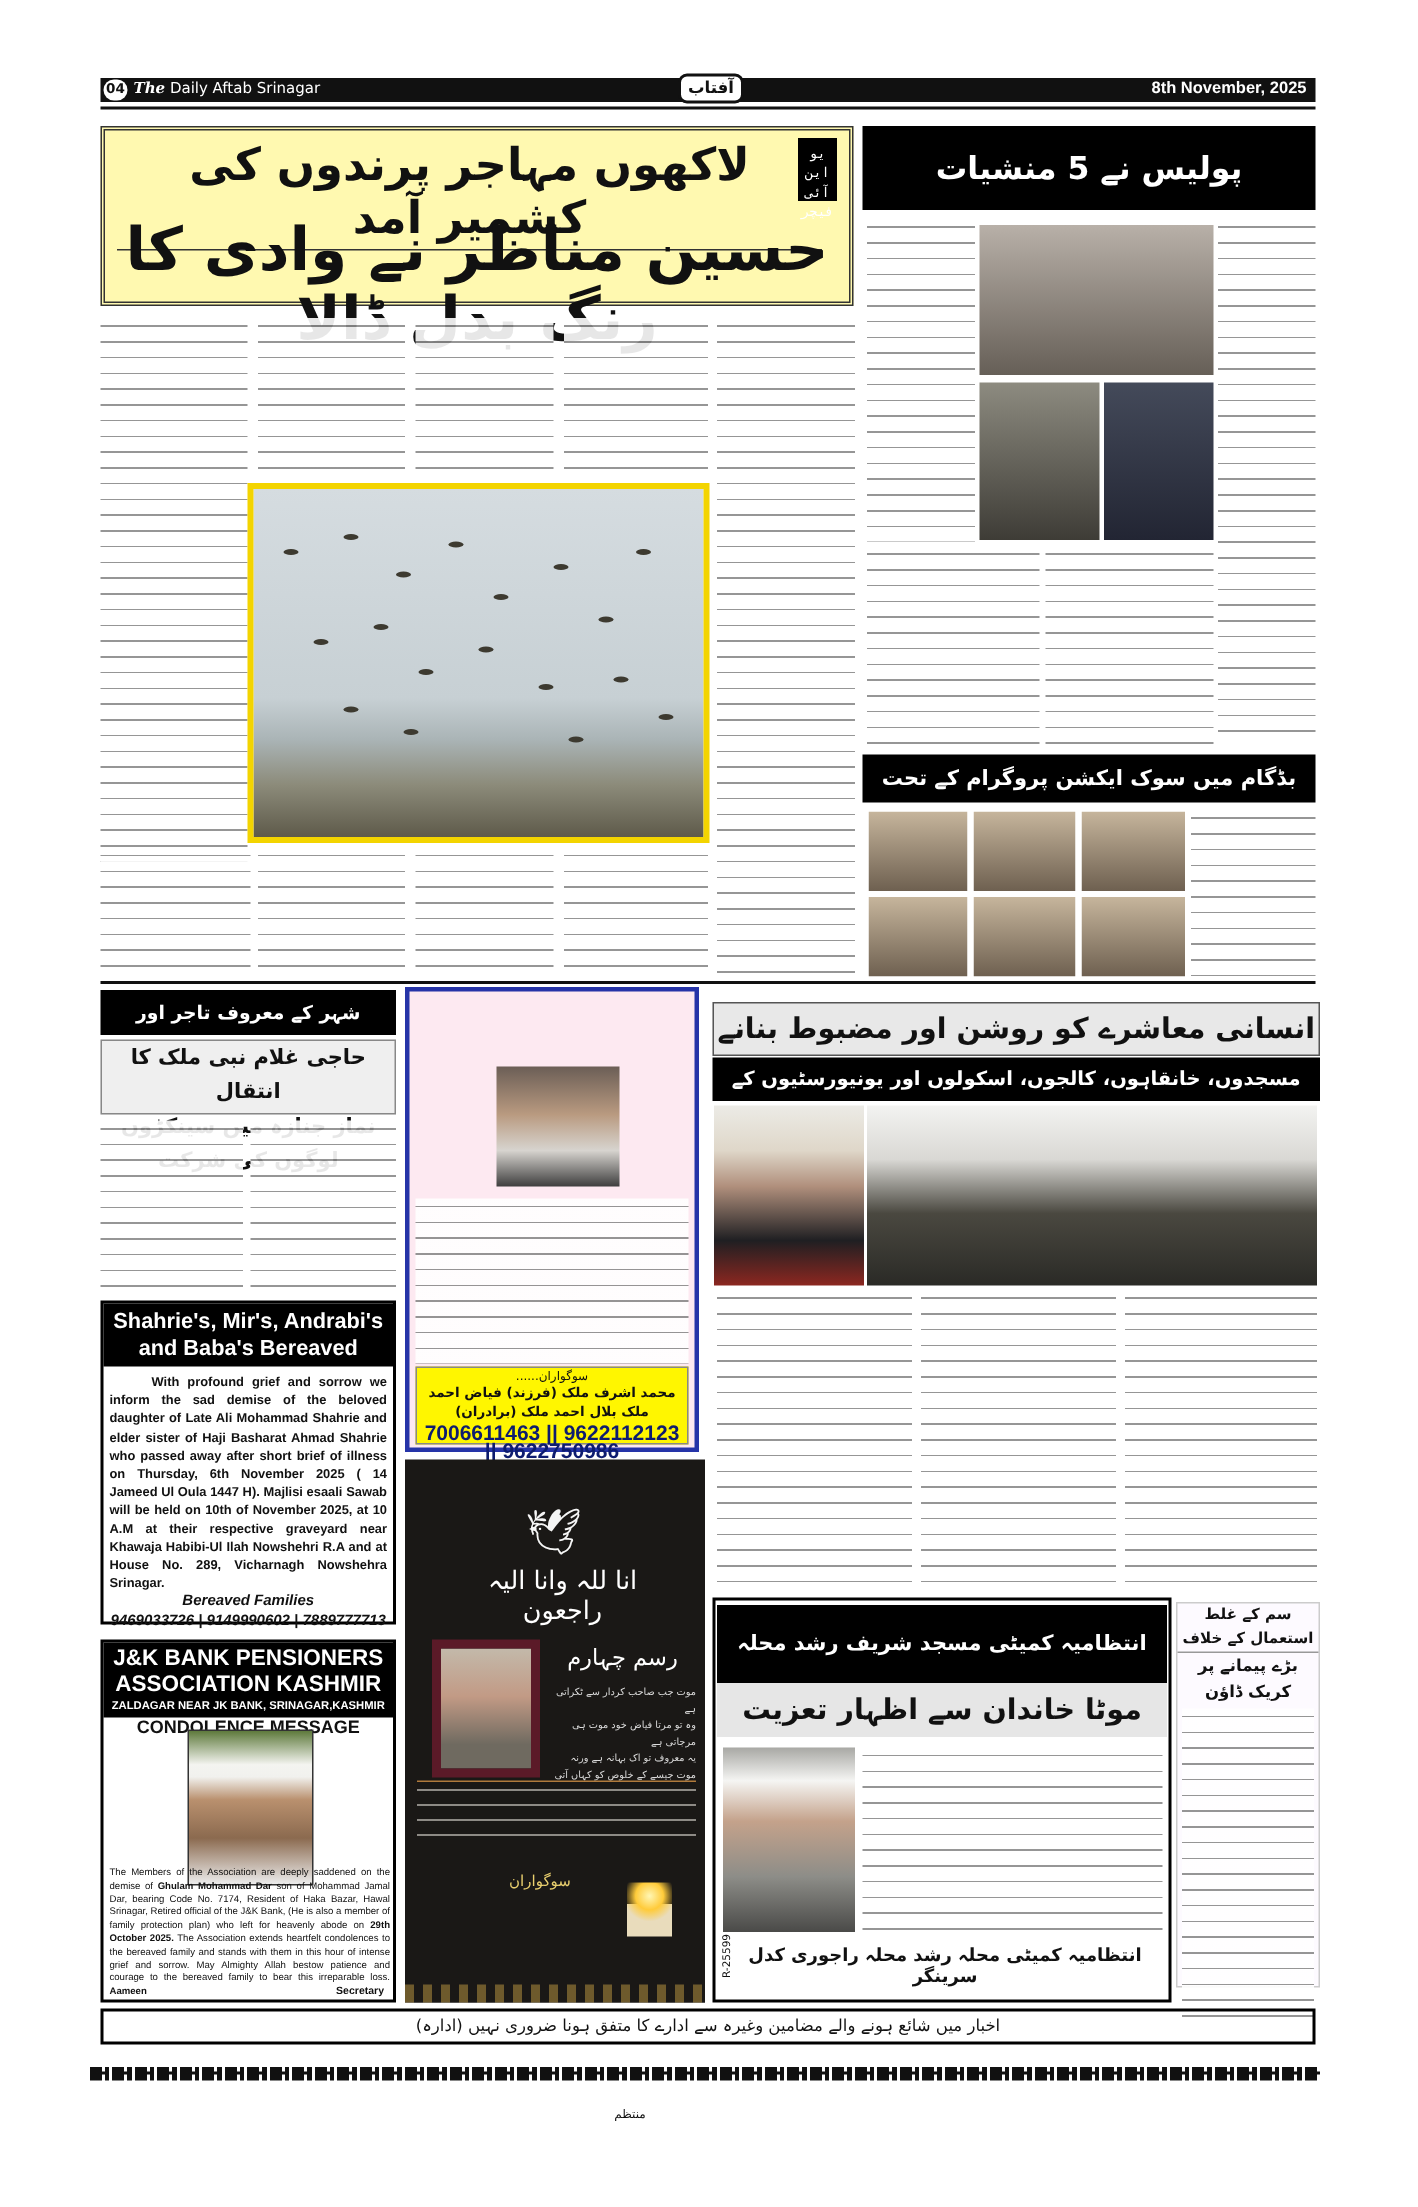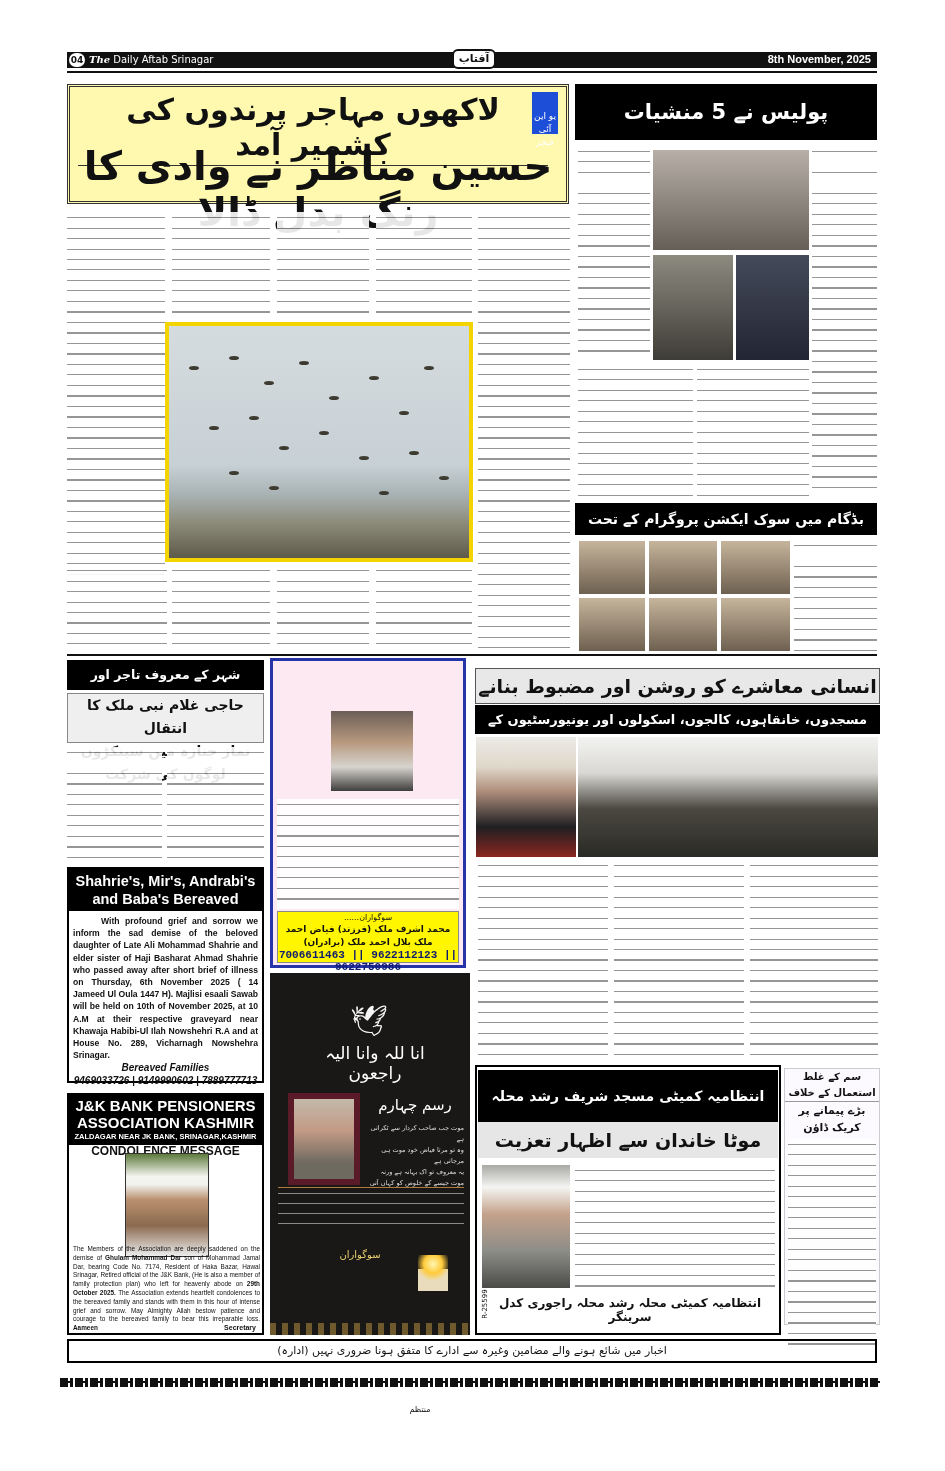--- a/index.html
+++ b/index.html
@@ -14,21 +14,21 @@
   #masthead .name { position: absolute; left: 22px; top: 2px; font-size: 10px; }
   #masthead .name i { font-family: "DejaVu Serif", serif; font-weight: bold; }
   #masthead .logo { position: absolute; left: 385px; top: -3px; width: 44px; height: 20px; border-radius: 6px; background: #fff; border: 2px solid #111; color: #111; font-size: 11px; text-align: center; line-height: 15px; font-weight: bold; }
   #masthead .date { position: absolute; right: 6px; top: 1px; font-size: 11px; font-weight: bold; font-family: "Liberation Sans", sans-serif; }
   #header-rule { left: 67px; top: 71px; width: 810px; height: 2px; background: #111; }
 
   
   #lead-headline { left: 67px; top: 84px; width: 502px; height: 120px; background: #fff9b0; border: 3px double #333; }
   #lead-headline .kicker { position: absolute; left: 8px; top: 5px; width: 470px; font-size: 30px; font-weight: bold; text-align: center; border-bottom: 1px solid #333; padding-bottom: 3px; }
   #lead-headline .main { position: absolute; left: 6px; top: 56px; width: 484px; font-size: 40px; font-weight: bold; text-align: center; }
-  #lead-headline .tag { position: absolute; right: 8px; top: 5px; width: 26px; height: 42px; background: #1d4ed8; color: #fff; font-size: 9px; text-align: center; line-height: 13px; padding-top: 18px; }
+  #lead-headline .tag { position: absolute; right: 8px; top: 5px; width: 26px; height: 42px; background: #000000; color: #fff; font-size: 9px; text-align: center; line-height: 13px; padding-top: 5px; font-family: Liberation Mono, monospace; }
 
   .textcol { background: repeating-linear-gradient(to bottom, #fff 0px, #fff 5px, #8a8a8a 5px, #8a8a8a 6px, #fff 6px, #fff 10.5px); opacity: 0.9; }
 
   #lead-photo { left: 165px; top: 322px; width: 308px; height: 240px; border: 4px solid #f3d400; background: linear-gradient(180deg, #d5dce0 0%, #c7d0d4 60%, #aab4b6 72%, #8c8b7a 85%, #5e5a4a 100%); }
   #lead-photo .bird { position: absolute; width: 10px; height: 4px; background: #3d3a30; border-radius: 50%; }
 
   
   #police-headline { left: 575px; top: 84px; width: 302px; height: 56px; background: #000; color: #fff; font-size: 21px; font-weight: bold; text-align: center; line-height: 56px; }
   #police-photo1 { left: 653px; top: 150px; width: 156px; height: 100px; background: linear-gradient(180deg, #b8b0a8, #665f57); }
   #police-photo2 { left: 653px; top: 255px; width: 80px; height: 105px; background: linear-gradient(180deg, #8d8b80, #3e3c36); }
@@ -56,21 +56,21 @@
   #jk-box .sec { position: absolute; right: 6px; bottom: 2px; font-family: "Liberation Sans", sans-serif; font-size: 7px; font-weight: bold; }
 
   
   #haji-box { left: 270px; top: 658px; width: 196px; height: 310px; border: 3px solid #2634a8; background: #fde9f1; }
   #haji-box .title { background: #f07078; color: #fff; font-size: 15px; font-weight: bold; text-align: center; line-height: 30px; border-bottom: 2px solid #37b13a; margin: 2px; }
   #haji-photo { position: absolute; left: 58px; top: 50px; width: 82px; height: 80px; background: linear-gradient(180deg, #6b5e56 0%, #b99a80 40%, #d7d4cf 70%, #3e3e3e 100%); }
   #haji-box .body { position: absolute; left: 4px; top: 138px; width: 182px; height: 110px; }
   #haji-box .mourn { position: absolute; left: 4px; top: 250px; width: 182px; height: 52px; background: #fff600; border: 1px solid #888; text-align: center; }
   #haji-box .mourn .m1 { font-size: 8px; line-height: 11px; }
   #haji-box .mourn .m2 { font-size: 9px; line-height: 13px; font-weight: bold; }
-  #haji-box .mourn .m3 { font-family: Liberation Mono, monospace; font-size: 11px; font-weight: bold; line-height: 12px; color: #0e1c6f; }
+  #haji-box .mourn .m3 { font-family: Liberation Sans, sans-serif; font-size: 14px; font-weight: bold; line-height: 12px; color: #0e1c6f; }
 
   #chaharum { left: 270px; top: 973px; width: 200px; height: 362px; background: #1a1816; color: #eee; }
   #chaharum .dove { position: absolute; left: 80px; top: 30px; font-size: 30px; color: #f5f5f5; }
   #chaharum .calli { position: absolute; left: 40px; top: 70px; width: 130px; font-size: 17px; color: #ffffff; text-align: center; }
   #chaharum .frame { position: absolute; left: 18px; top: 120px; width: 72px; height: 92px; border: 6px solid #5b1a28; background: linear-gradient(180deg, #c3b9aa 0%, #c29a85 40%, #6f6a60 80%); }
   #chaharum .rasm { position: absolute; left: 100px; top: 123px; width: 90px; font-size: 15px; text-align: center; color: #fff; }
   #chaharum .poem { position: absolute; left: 98px; top: 150px; width: 96px; font-size: 6.5px; line-height: 11px; text-align: right; color: #ddd; }
   #chaharum .notice { position: absolute; left: 8px; top: 214px; width: 186px; height: 45px; border-top: 1px solid #b07a3c; }
   #chaharum .soogwar { position: absolute; left: 40px; top: 276px; width: 100px; font-size: 10px; color: #e9cf6e; text-align: center; }
   #chaharum .candle { position: absolute; left: 148px; top: 282px; width: 30px; height: 36px; background: radial-gradient(circle at 50% 25%, #fff6b4 0%, #ffcb3a 30%, transparent 55%), linear-gradient(180deg, transparent 40%, #e9dcbc 40%); }

